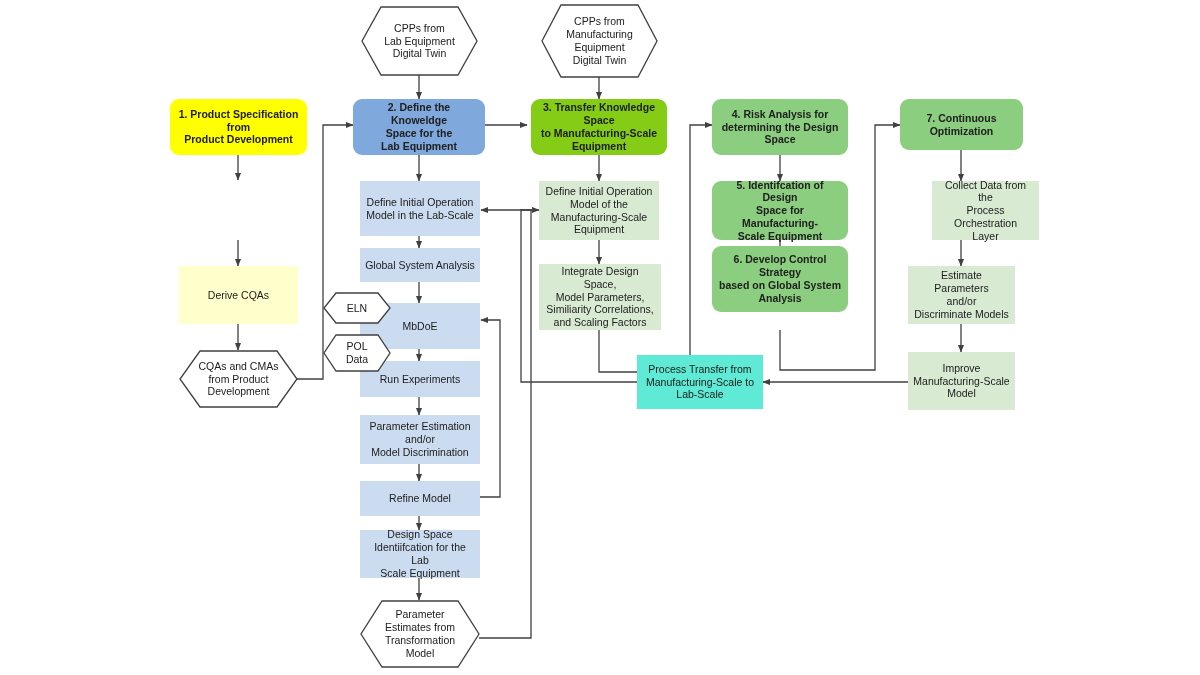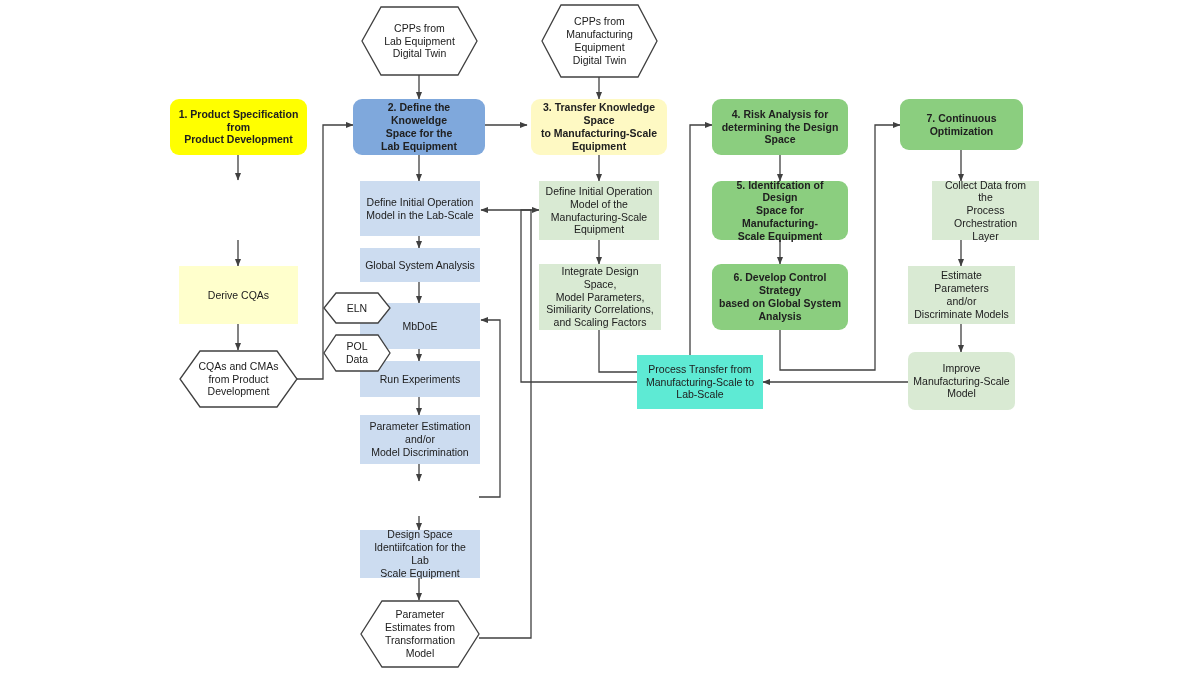--- a/index.html
+++ b/index.html
@@ -36,21 +36,21 @@
   }
   
   .step {
     border-radius: 9px;
     font-size: 10.5px;
     font-weight: bold;
     padding: 2px 6px;
   }
   .step-yellow  { background: #ffff00; justify-content: center; }
   .step-blue    { background: #7fa8dc; }
-  .step-gray    { background: #fef9c3; }
+  .step-gray    { background: #84cc16; }
   .step-green   { background: #8bce7f; }
 
   
   .sub {
     border-radius: 0;
     font-size: 10.5px;
     font-weight: normal;
     padding: 2px 5px;
   }
   .sub-yellow { background: #ffffcc; }
@@ -212,20 +212,23 @@
   <div class="node sub sub-blue" style="left:360px; top:361px; width:120px; height:36px;">
     <span>Run Experiments</span>
   </div>
 
   <div class="node sub sub-blue" style="left:360px; top:415px; width:120px; height:49px;">
     <span>Parameter Estimation
 and/or
 Model Discrimination</span>
   </div>
 
+  <div class="node sub sub-blue" style="left:360px; top:481px; width:120px; height:35px;">
+    <span>Refine Model</span>
+  </div>
 
   <div class="node sub sub-blue" style="left:360px; top:530px; width:120px; height:48px;">
     <span>Design Space
 Identiifcation for the Lab
 Scale Equipment</span>
   </div>
 
   <div class="node hex" style="left:360px; top:600px; width:120px; height:68px;">
     <svg class="hexshape" viewBox="0 0 120 68" preserveAspectRatio="none">
       <polygon points="22,1 98,1 119,34 98,67 22,67 1,34" fill="#ffffff" stroke="#404040" stroke-width="1.3"></polygon>
@@ -261,21 +264,21 @@
 determining the Design
 Space</span>
   </div>
 
   <div class="node step step-green" style="left:712px; top:181px; width:136px; height:59px;">
     <span>5. Identifcation of Design
 Space for Manufacturing-
 Scale Equipment</span>
   </div>
 
-  <div class="node step step-green" style="left:712px; top:264px; width:136px; height:66px;">
+  <div class="node step step-green" style="left:712px; top:246px; width:136px; height:66px;">
     <span>6. Develop Control Strategy
 based on Global System
 Analysis</span>
   </div>
 
   <div class="node sub sub-gray" style="left:637px; top:355px; width:126px; height:54px;">
     <span>Process Transfer from
 Manufacturing-Scale to
 Lab-Scale</span>
   </div>
@@ -289,19 +292,19 @@
 Process Orchestration
 Layer</span>
   </div>
 
   <div class="node sub sub-green" style="left:908px; top:266px; width:107px; height:58px;">
     <span>Estimate Parameters
 and/or
 Discriminate Models</span>
   </div>
 
-  <div class="node sub sub-green" style="left:908px; top:352px; width:107px; height:58px;border-radius:7px;">
+  <div class="node sub sub-green" style="left:908px; top:352px; width:107px; height:58px;">
     <span>Improve
 Manufacturing-Scale
 Model</span>
   </div>
 
 </div>
 
 </body></html>

